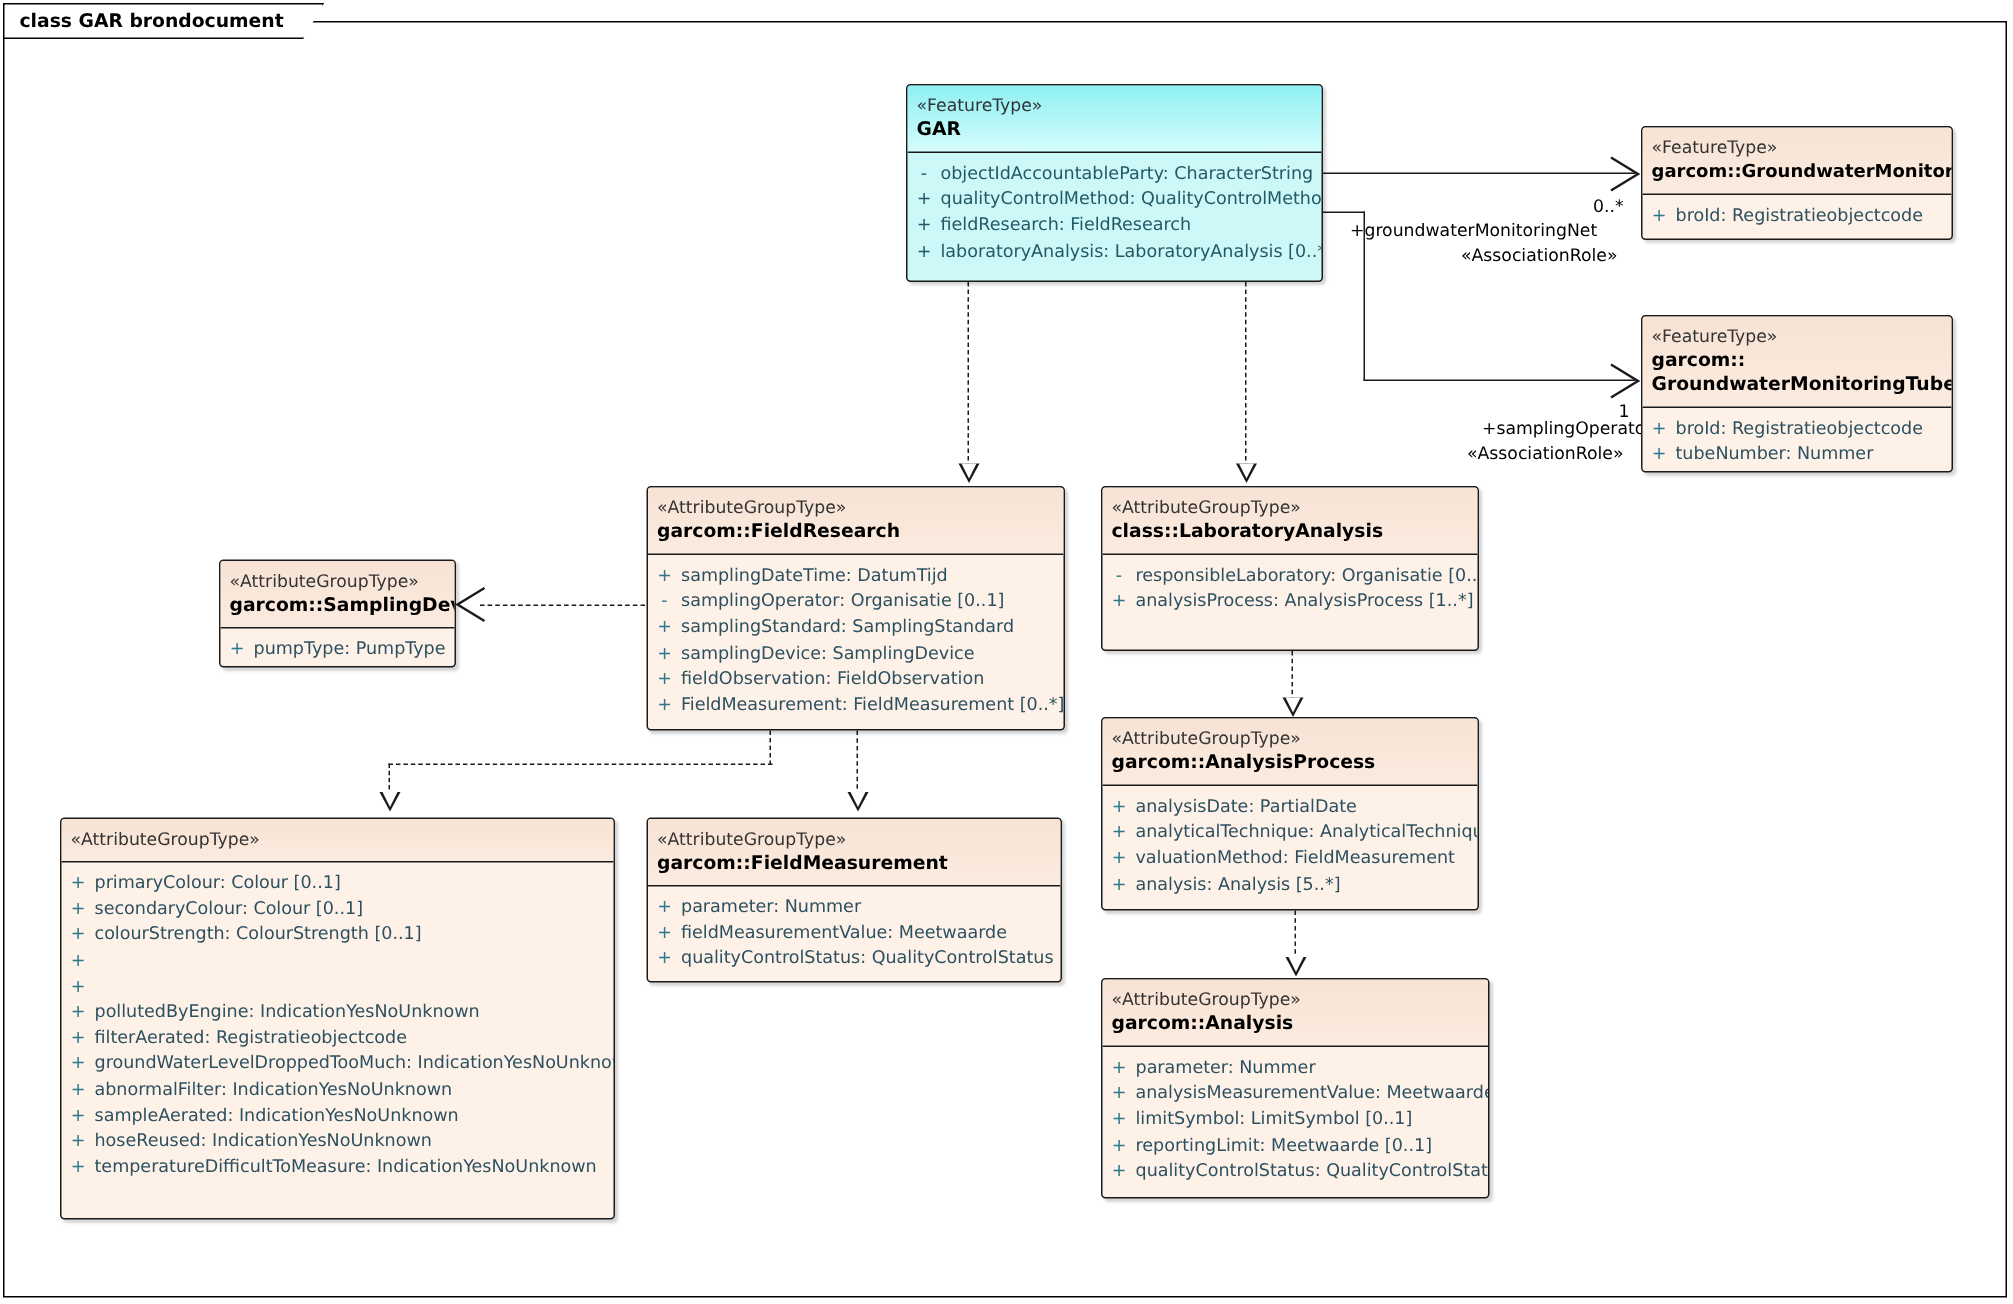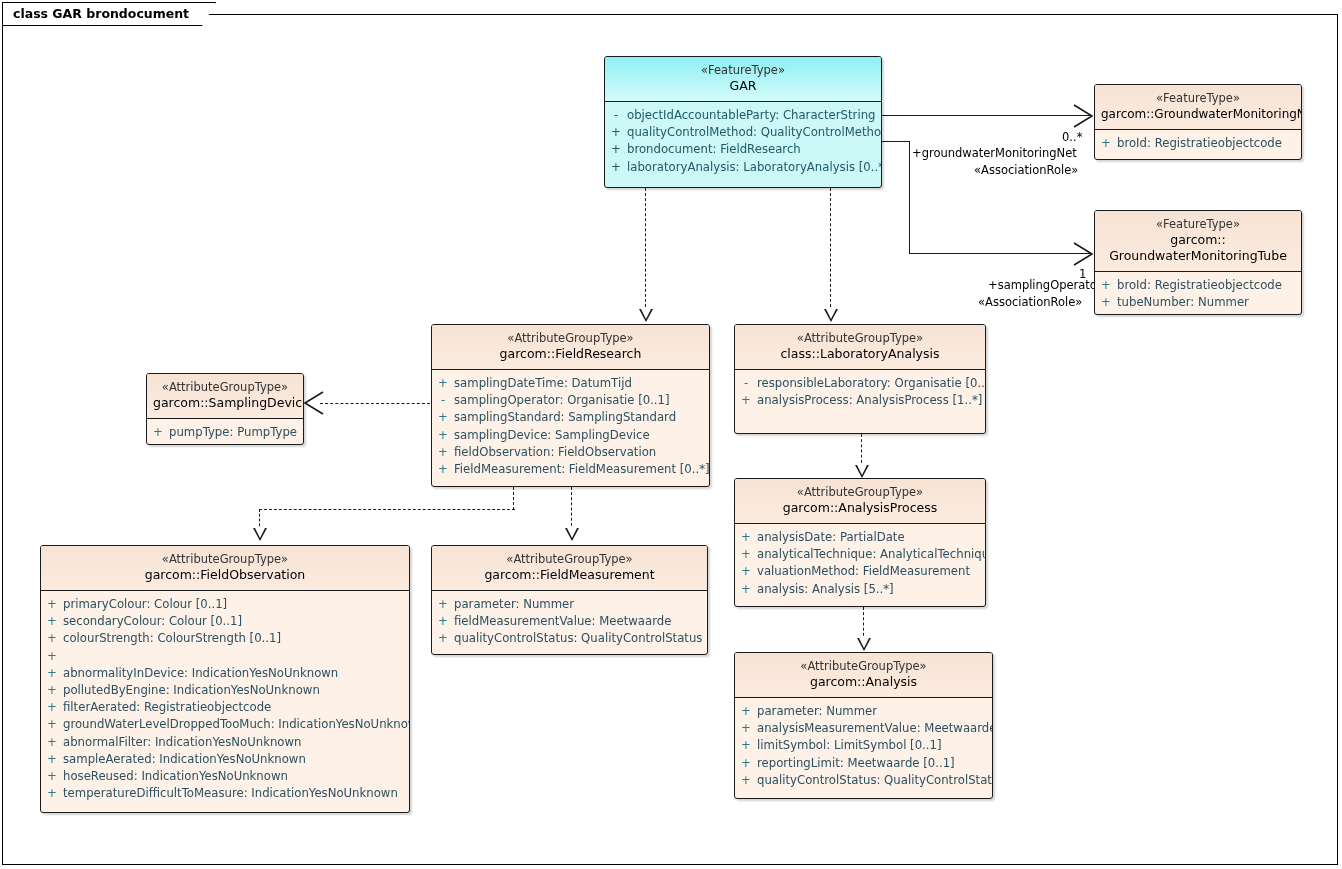--- a/index.html
+++ b/index.html
@@ -9,26 +9,26 @@
   
   .frame{position:absolute;left:2px;top:14px;width:1336px;height:851px;border:1.5px solid #000;box-sizing:border-box;}
   .title-tab{position:absolute;left:2px;top:2px;height:24px;box-sizing:border-box;
     border:1.5px solid #000;background:#fff;padding:3px 26px 3px 10px;
     font-size:12.5px;font-weight:bold;color:#000;white-space:nowrap;
     clip-path:polygon(0 0,100% 0,calc(100% - 14px) 100%,0 100%);text-align:center;}
 
   
   .uml{position:absolute;box-sizing:border-box;border:1.4px solid #1a1a1a;border-radius:3px;
     background:#fdf1e8;box-shadow:2px 2px 2px rgba(0,0,0,0.17);overflow:hidden;}
-  .uml .hdr{box-sizing:border-box;padding:6px 6px 7px 6px;text-align:center;
+  .uml .hdr{box-sizing:border-box;padding:6px 6px 7px 6px;
     background:linear-gradient(#f7e3d4,#fbebdf);border-bottom:1.4px solid #1a1a1a;}
   .uml.cyan{background:#ccf8f8;}
   .uml.cyan .hdr{background:linear-gradient(#8ef0f2,#d5fcfc);}
   .stereo{font-size:11.5px;color:#333;line-height:15px;white-space:nowrap;}
-  .cname{font-size:12.5px;font-weight:normal;color:#000;line-height:16px;white-space:nowrap;}
+  .cname{font-size:12.5px;font-weight:bold;color:#000;line-height:16px;white-space:nowrap;}
   .attrs{padding:5px 0 6px 0;}
   .attr{display:flex;align-items:baseline;font-size:11.7px;line-height:17.2px;color:#2c5060;white-space:nowrap;}
   .attr .vis{width:22px;text-align:center;flex:none;color:#2a7a8c;}
   .attr .txt{color:#2c5060;}
   .uml.cyan .attr .txt,.uml.cyan .attr .vis{color:#215a66;}
 
   
   .ln{position:absolute;background:#1a1a1a;}
   .ln.h{height:1.4px;}
   .ln.v{width:1.4px;}
@@ -90,21 +90,21 @@
   <div class="ln h" style="left:882px;top:141px;width:28px;"></div>
   <div class="ln v" style="left:909px;top:141px;height:113px;"></div>
   <div class="ln h" style="left:909px;top:253px;width:181px;"></div>
   <div class="arrow-open" style="left:1072px;top:242px;">
     <svg width="22" height="24" viewBox="0 0 22 24">
         <polyline points="2,1 20,12 2,23" fill="none" stroke="#1a1a1a" stroke-width="1.6"></polyline>
       </svg>
   </div>
 
   <div class="lbl" style="left:1062px;top:130px;">0..*</div>
-  <div class="lbl c" style="left:900px;top:146px;margin-left:12px;">+groundwaterMonitoringNet</div>
+  <div class="lbl c" style="left:900px;top:146px;">+groundwaterMonitoringNet</div>
   <div class="lbl c" style="left:974px;top:163px;">«AssociationRole»</div>
 
   <div class="lbl" style="left:1079px;top:267px;">1</div>
   <div class="lbl c" style="left:988px;top:278px;">+samplingOperator</div>
   <div class="lbl c" style="left:978px;top:295px;">«AssociationRole»</div>
 
   <div class="uml cyan" style="left:604px;top:56px;width:278px;height:132px;">
     <div class="hdr">
       <div class="stereo">«FeatureType»</div>
       <div class="cname">GAR</div>
@@ -113,21 +113,21 @@
       <div class="attr">
           <span class="vis">-</span>
           <span class="txt">objectIdAccountableParty: CharacterString</span>
         </div>
       <div class="attr">
           <span class="vis">+</span>
           <span class="txt">qualityControlMethod: QualityControlMethod</span>
         </div>
       <div class="attr">
           <span class="vis">+</span>
-          <span class="txt">brondocument: FieldResearch</span>
+          <span class="txt">fieldResearch: FieldResearch</span>
         </div>
       <div class="attr">
           <span class="vis">+</span>
           <span class="txt">laboratoryAnalysis: LaboratoryAnalysis [0..*]</span>
         </div>
     </div>
   </div>
 
   <div class="uml" style="left:1094px;top:84px;width:208px;height:76px;">
     <div class="hdr">
@@ -273,41 +273,39 @@
       <div class="attr">
           <span class="vis">+</span>
           <span class="txt">qualityControlStatus: QualityControlStatus</span>
         </div>
     </div>
   </div>
 
   <div class="uml" style="left:40px;top:545px;width:370px;height:268px;">
     <div class="hdr">
       <div class="stereo">«AttributeGroupType»</div>
-      <div class="cname">garcom::FieldObservation</div>
     </div>
     <div class="attrs">
       <div class="attr">
           <span class="vis">+</span>
           <span class="txt">primaryColour: Colour [0..1]</span>
         </div>
       <div class="attr">
           <span class="vis">+</span>
           <span class="txt">secondaryColour: Colour [0..1]</span>
         </div>
       <div class="attr">
           <span class="vis">+</span>
           <span class="txt">colourStrength: ColourStrength [0..1]</span>
         </div>
       <div class="attr">
           <span class="vis">+</span>
         </div>
       <div class="attr">
           <span class="vis">+</span>
-          <span class="txt">abnormalityInDevice: IndicationYesNoUnknown</span>
         </div>
       <div class="attr">
           <span class="vis">+</span>
           <span class="txt">pollutedByEngine: IndicationYesNoUnknown</span>
         </div>
       <div class="attr">
           <span class="vis">+</span>
           <span class="txt">filterAerated: Registratieobjectcode</span>
         </div>
       <div class="attr">

